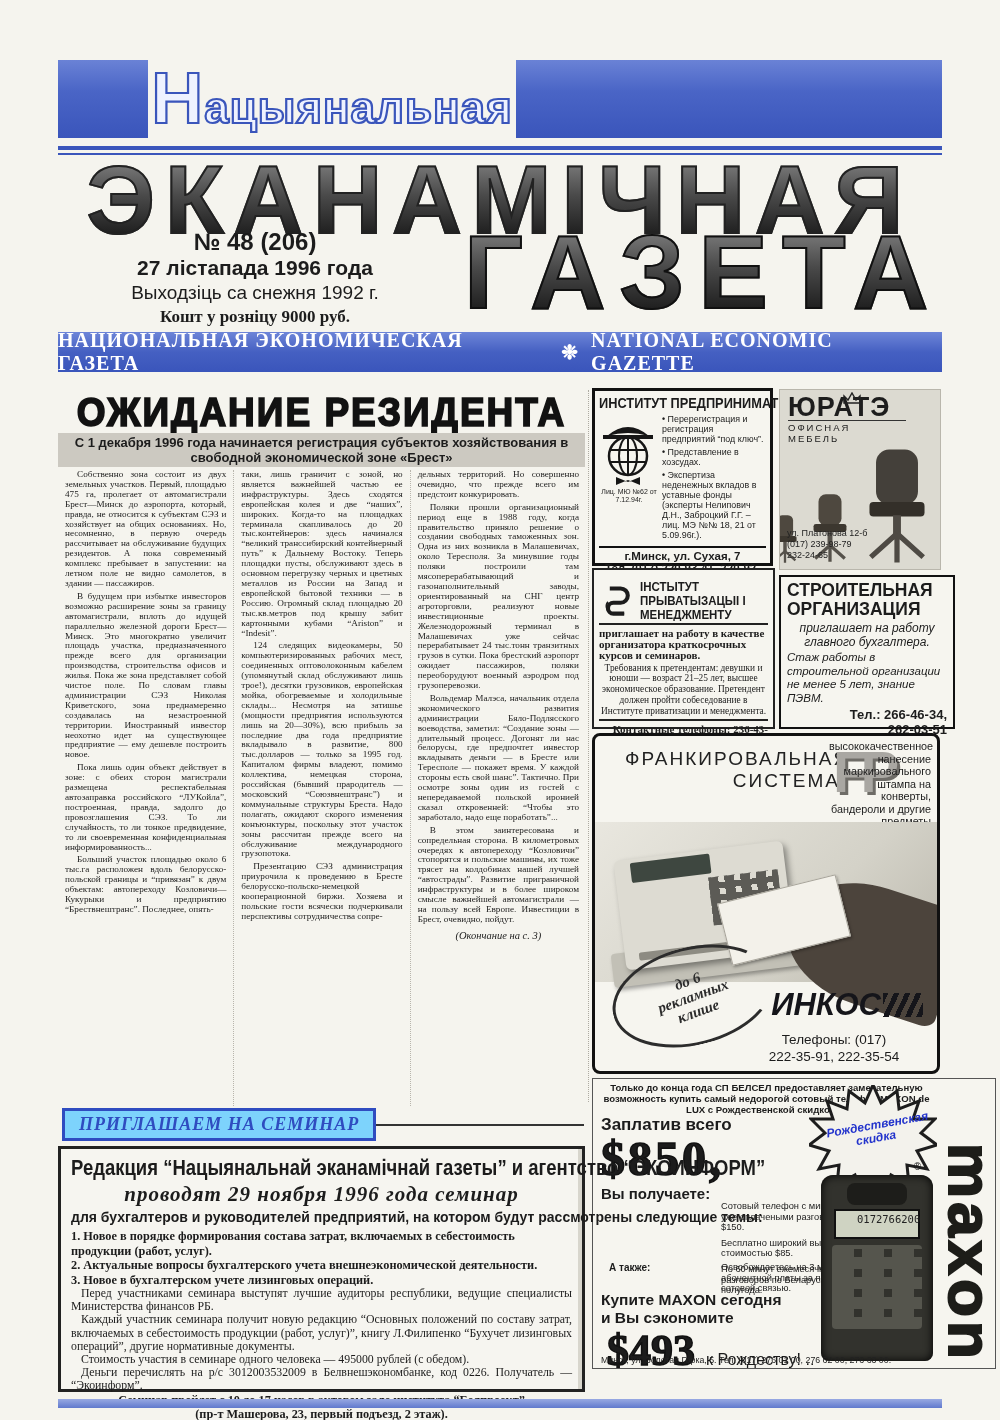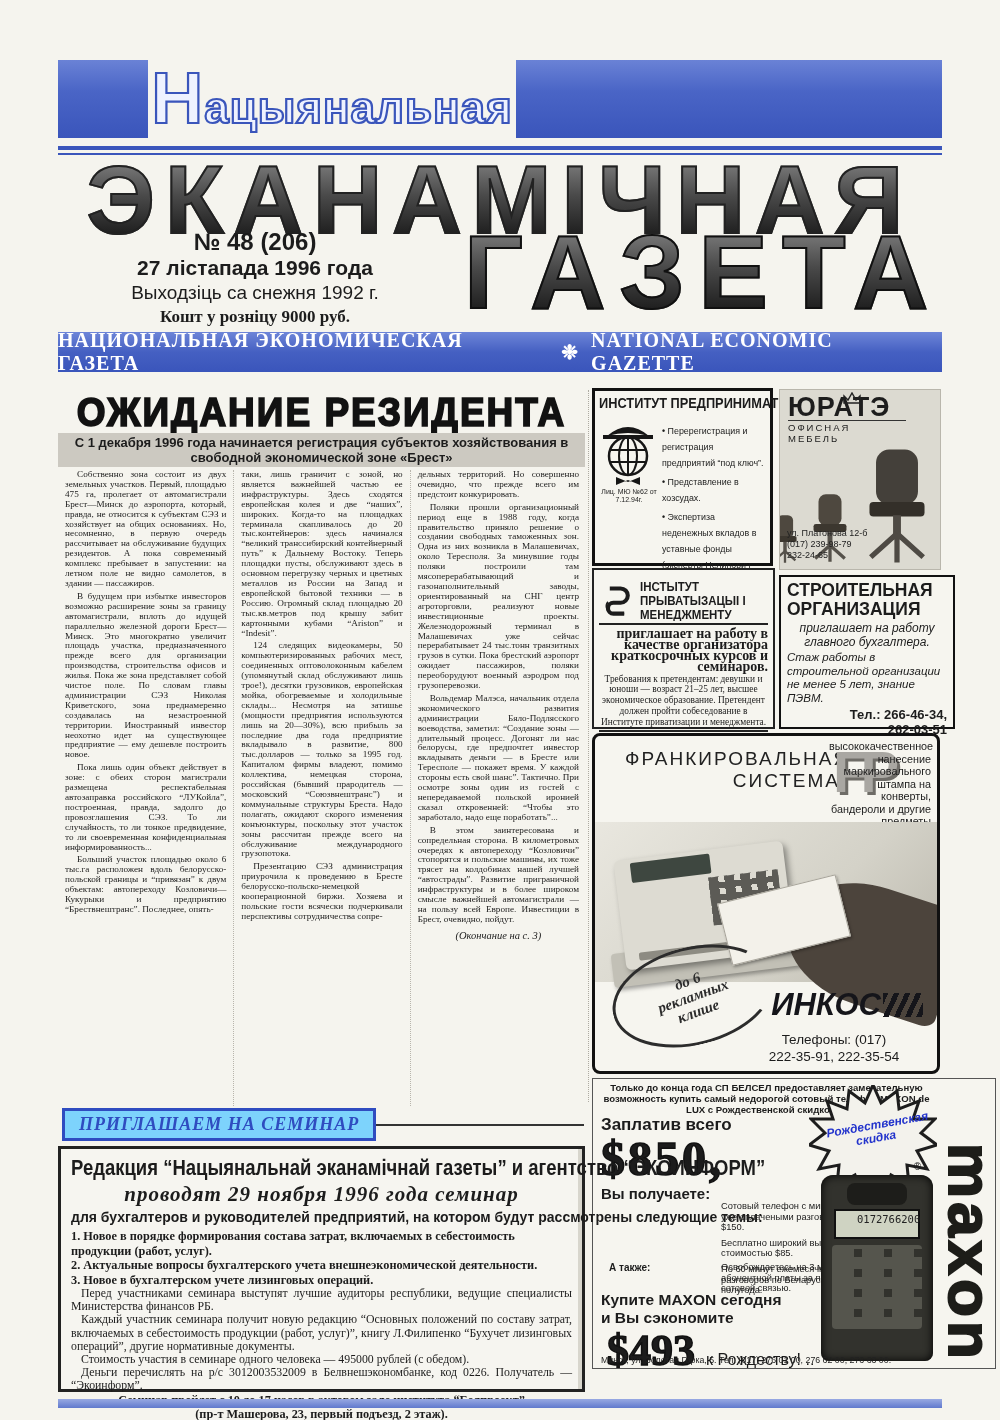--- a/index.html
+++ b/index.html
@@ -47,37 +47,37 @@
   .ending{text-align:center;font-style:italic;font-size:10.5px;margin-top:6px;}
   .v-sep{position:absolute;left:588px;top:390px;height:712px;border-left:1px dotted #aeaba2;}
   
   .ad{box-sizing:border-box;background:#f6f5ef;}
   .ad-institute{position:absolute;left:592px;top:388px;width:181px;height:178px;border:3px solid #111;
                 font-family:"Liberation Sans",sans-serif;padding:3px 4px;}
   .inst-title{font-weight:700;font-size:12.8px;text-align:center;transform:scaleY(1.15);margin:1px 0 4px;white-space:nowrap;}
   .inst-body{display:flex;gap:3px;}
   .inst-left{width:60px;text-align:center;}
   .inst-license{font-size:7px;line-height:8px;margin-top:2px;}
-  .inst-bullets{flex:1;font-size:8.9px;line-height:16px;margin-top:9px;}
+  .inst-bullets{flex:1;font-size:8.9px;line-height:10px;}
   .inst-bullets p{margin:0 0 3px;}
   .inst-bullets p::before{content:"• ";font-weight:700;}
   .inst-addr{border-top:2px solid #111;margin-top:3px;padding-top:2px;font-weight:700;font-size:11.5px;text-align:center;}
   .inst-phone{font-weight:700;font-size:11.5px;text-align:center;}
   .ad-jurate{position:absolute;left:779px;top:389px;width:162px;height:181px;background:#dcdad1;
              border:1px solid #b9b6ac;font-family:"Liberation Sans",sans-serif;overflow:hidden;}
   .jur-logo{margin:4px 0 0 8px;font-weight:700;font-size:27px;letter-spacing:1px;color:#1d1d1d;line-height:26px;}
   .jur-sub{margin:0 0 0 8px;font-size:9.5px;letter-spacing:2px;border-top:1.5px solid #333;width:118px;padding-top:1px;}
   .jur-chairs{position:absolute;right:2px;bottom:4px;display:flex;align-items:flex-end;}
   .jur-addr{position:absolute;left:7px;bottom:8px;font-size:9px;line-height:11px;color:#222;}
   .ad-privat{position:absolute;left:592px;top:568px;width:183px;height:161px;border:2px solid #222;
              padding:12px 5px;font-family:"Liberation Serif",serif;}
   .priv-head{display:flex;align-items:center;gap:5px;}
   .priv-title{font-family:"Liberation Sans",sans-serif;font-weight:700;font-size:11.5px;line-height:12.5px;transform:scaleY(1.1);}
   .priv-rule{border-top:2.5px solid #222;margin:3px 0;}
-  .priv-invite{font-weight:700;font-size:14px;line-height:11px;text-align:right;}
+  .priv-invite{font-weight:700;font-size:11px;line-height:11px;text-align:left;}
   .priv-req{font-size:9.4px;line-height:10.8px;text-align:center;margin-top:2px;}
   .priv-contacts{border-top:2px solid #222;margin-top:3px;padding-top:2px;font-weight:700;font-size:11px;text-align:right;line-height:12.5px;}
   .ad-constr{position:absolute;left:779px;top:575px;width:176px;height:154px;border:2.5px solid #111;
              padding:4px 6px;font-family:"Liberation Sans",sans-serif;}
   .con-title{font-weight:700;font-size:17.5px;line-height:19px;}
   .con-invite{font-style:italic;font-size:12px;line-height:14px;text-align:center;margin-top:2px;}
   .con-req{font-style:italic;font-size:11.5px;line-height:13.5px;margin-top:2px;}
   .con-phone{font-weight:700;font-size:13px;line-height:15px;text-align:right;margin-top:2px;}
   
   .ad-franking{position:absolute;left:592px;top:733px;width:348px;height:341px;border:3px solid #111;

